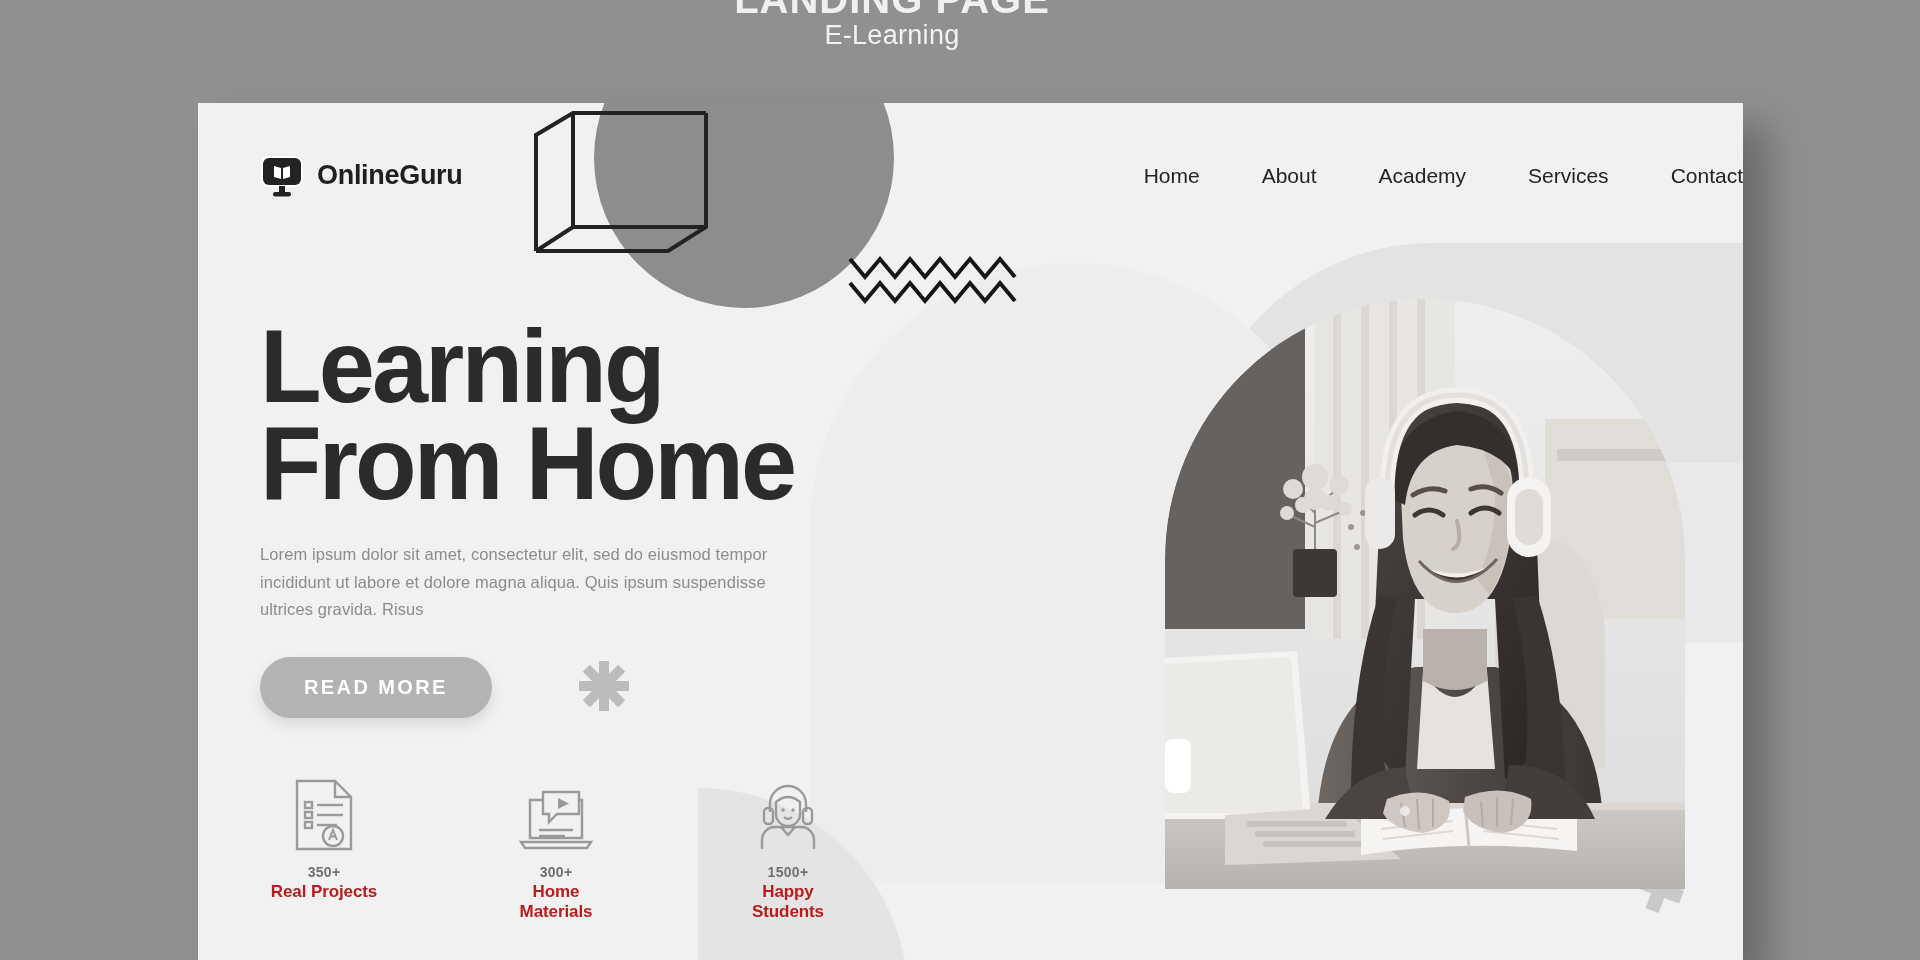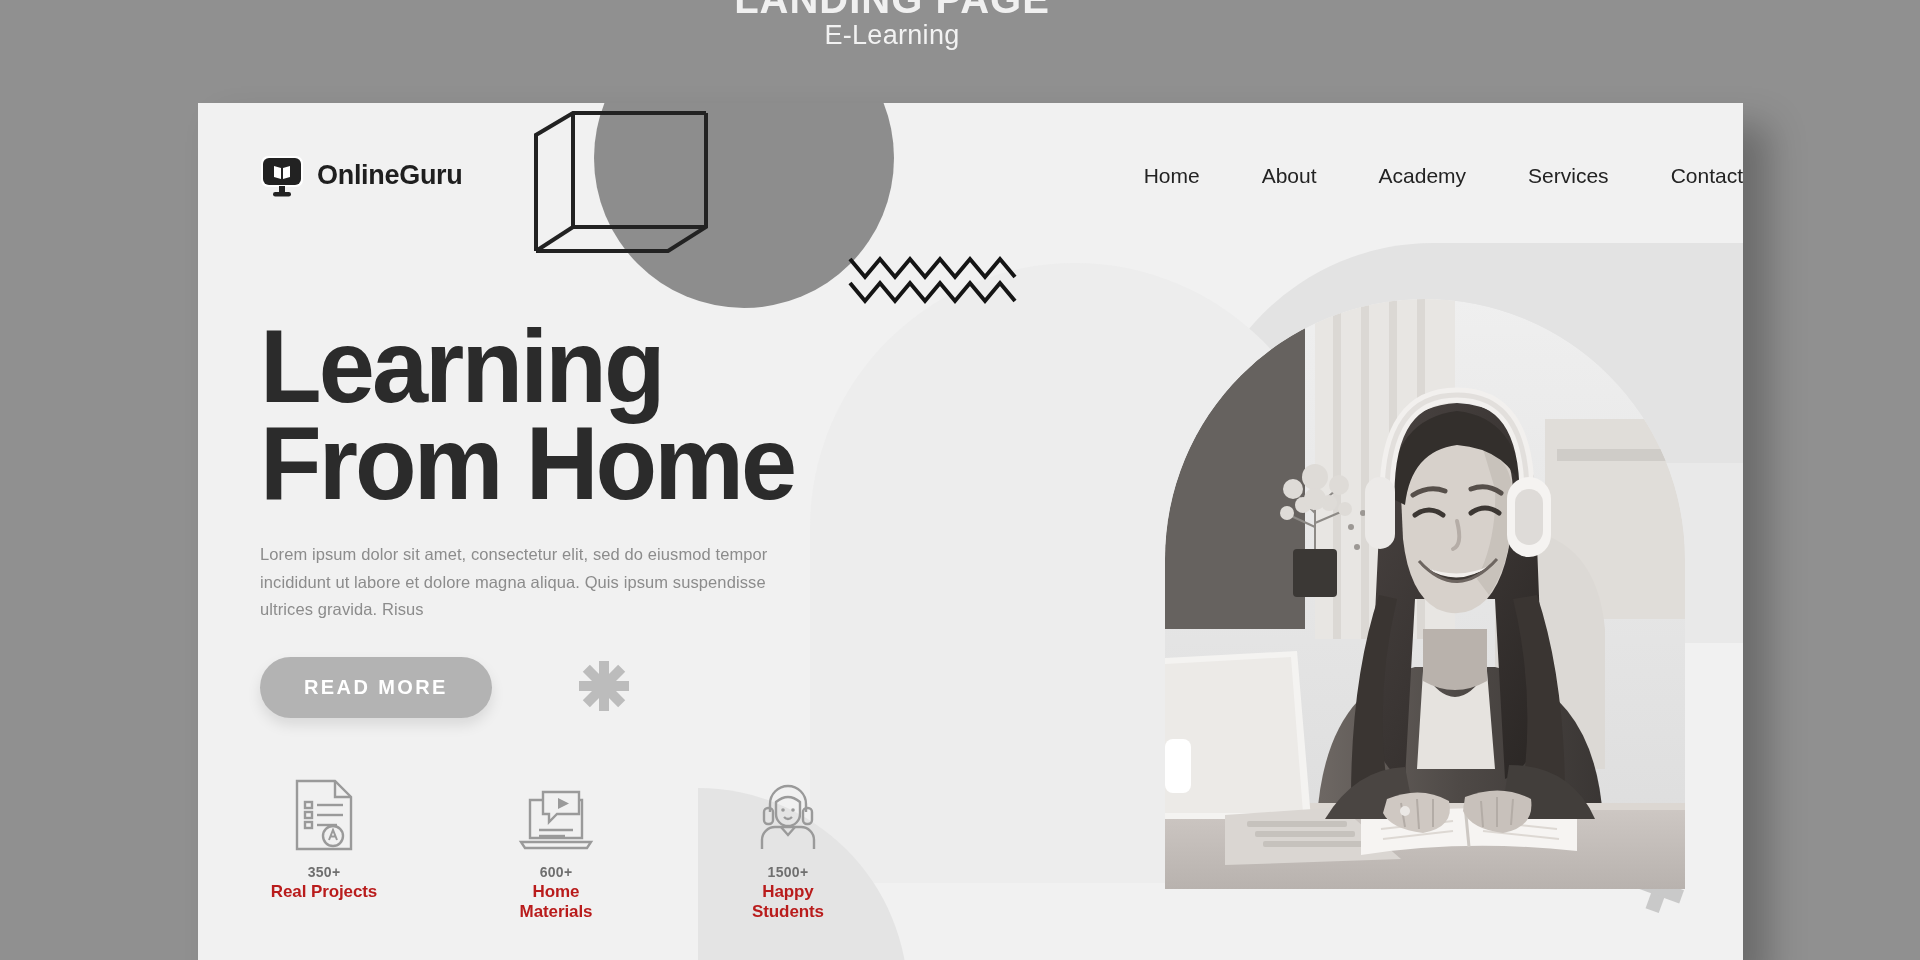--- a/index.html
+++ b/index.html
@@ -392,21 +392,21 @@
       <div class="stat-icon">
         <svg width="78" height="66" viewBox="0 0 78 66" fill="none" stroke="#9a9a9a" stroke-width="2.4">
           <path d="M13 14 H65 V52 H13 Z"></path>
           <path d="M4 56 H74 L70 62 H8 Z"></path>
           <path d="M22 44 H56"></path>
             <path d="M22 50 H48"></path>
           <path d="M26 6 H62 V28 H40 L32 36 V28 H26 Z" fill="#f1f1f1"></path>
           <path d="M41 12 L52 17.5 L41 23 Z" fill="#9a9a9a" stroke="none"></path>
         </svg>
       </div>
-      <div class="stat-value">600+</div>
+      <div class="stat-value">300+</div>
       <div class="stat-label">Home Materials</div>
     </div>
 
     <div class="stat">
       <div class="stat-icon">
         <svg width="68" height="74" viewBox="0 0 68 74" fill="none" stroke="#9a9a9a" stroke-width="2.4">
           <path d="M16 34 V26 a18 18 0 0 1 36 0 V34"></path>
           <rect x="10" y="30" width="9" height="16" rx="4"></rect>
           <rect x="49" y="30" width="9" height="16" rx="4"></rect>
           <path d="M22 24 Q34 14 46 24 V36 a12 12 0 0 1 -24 0 Z"></path>

